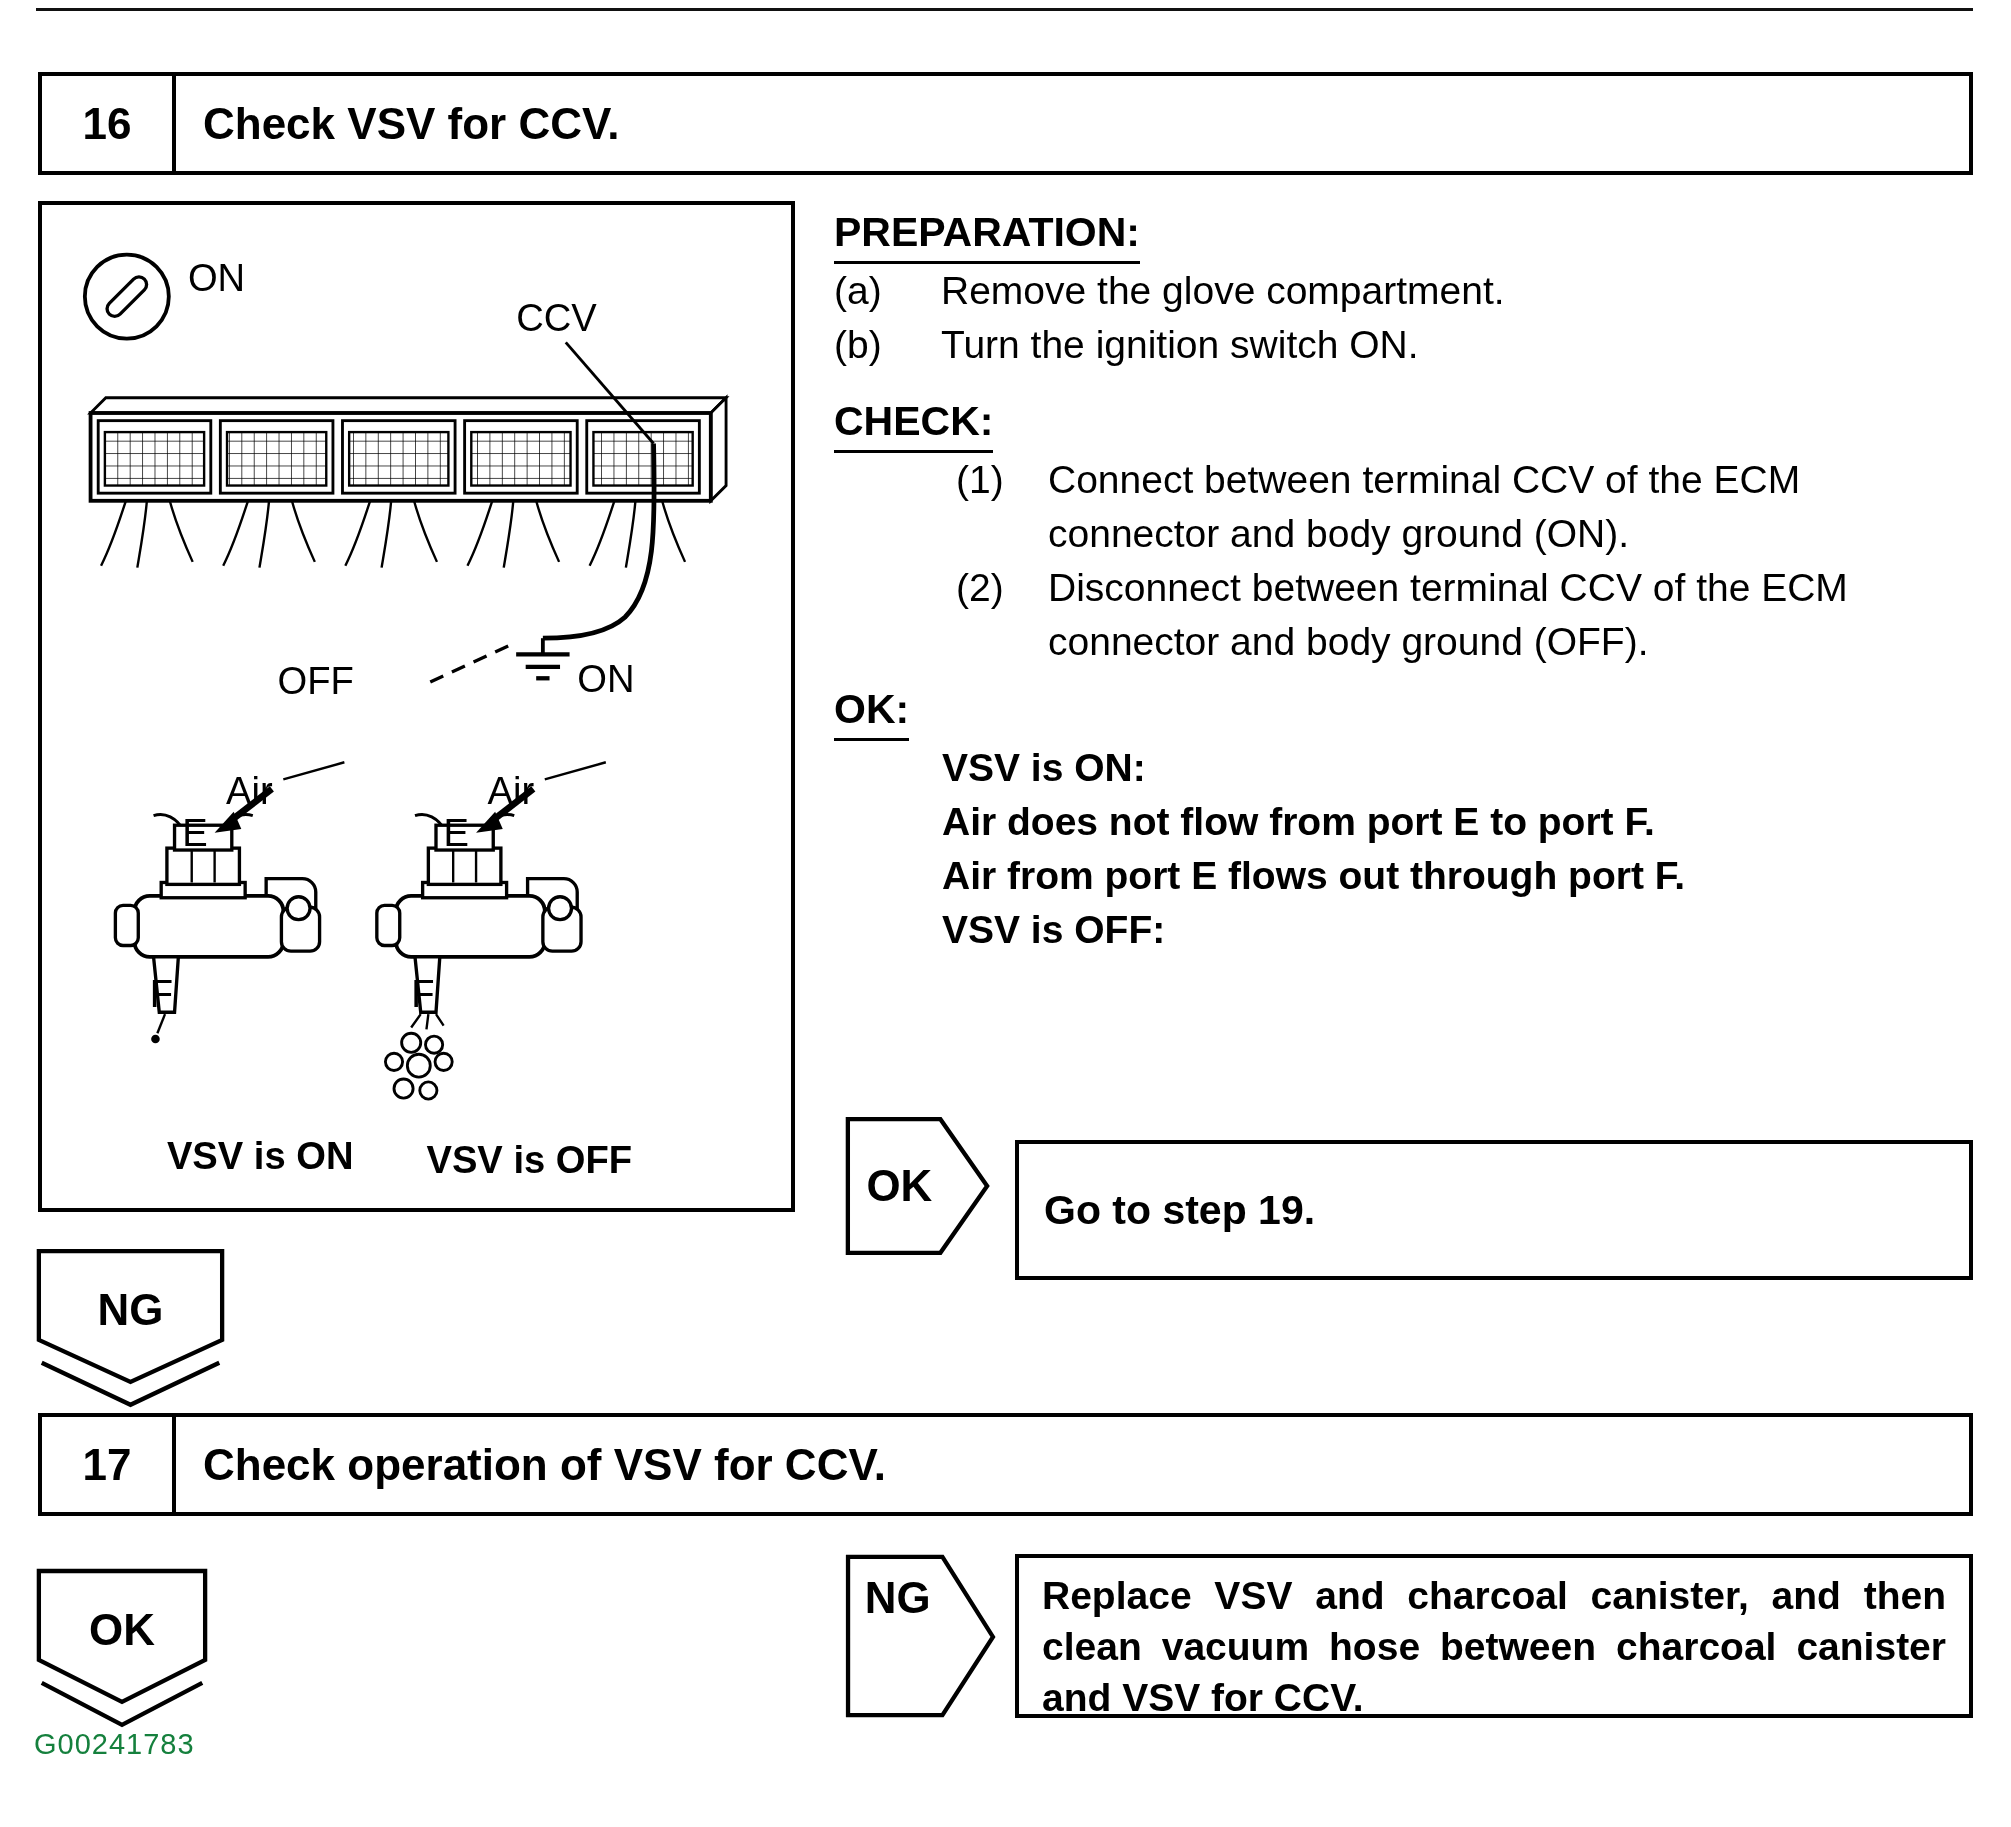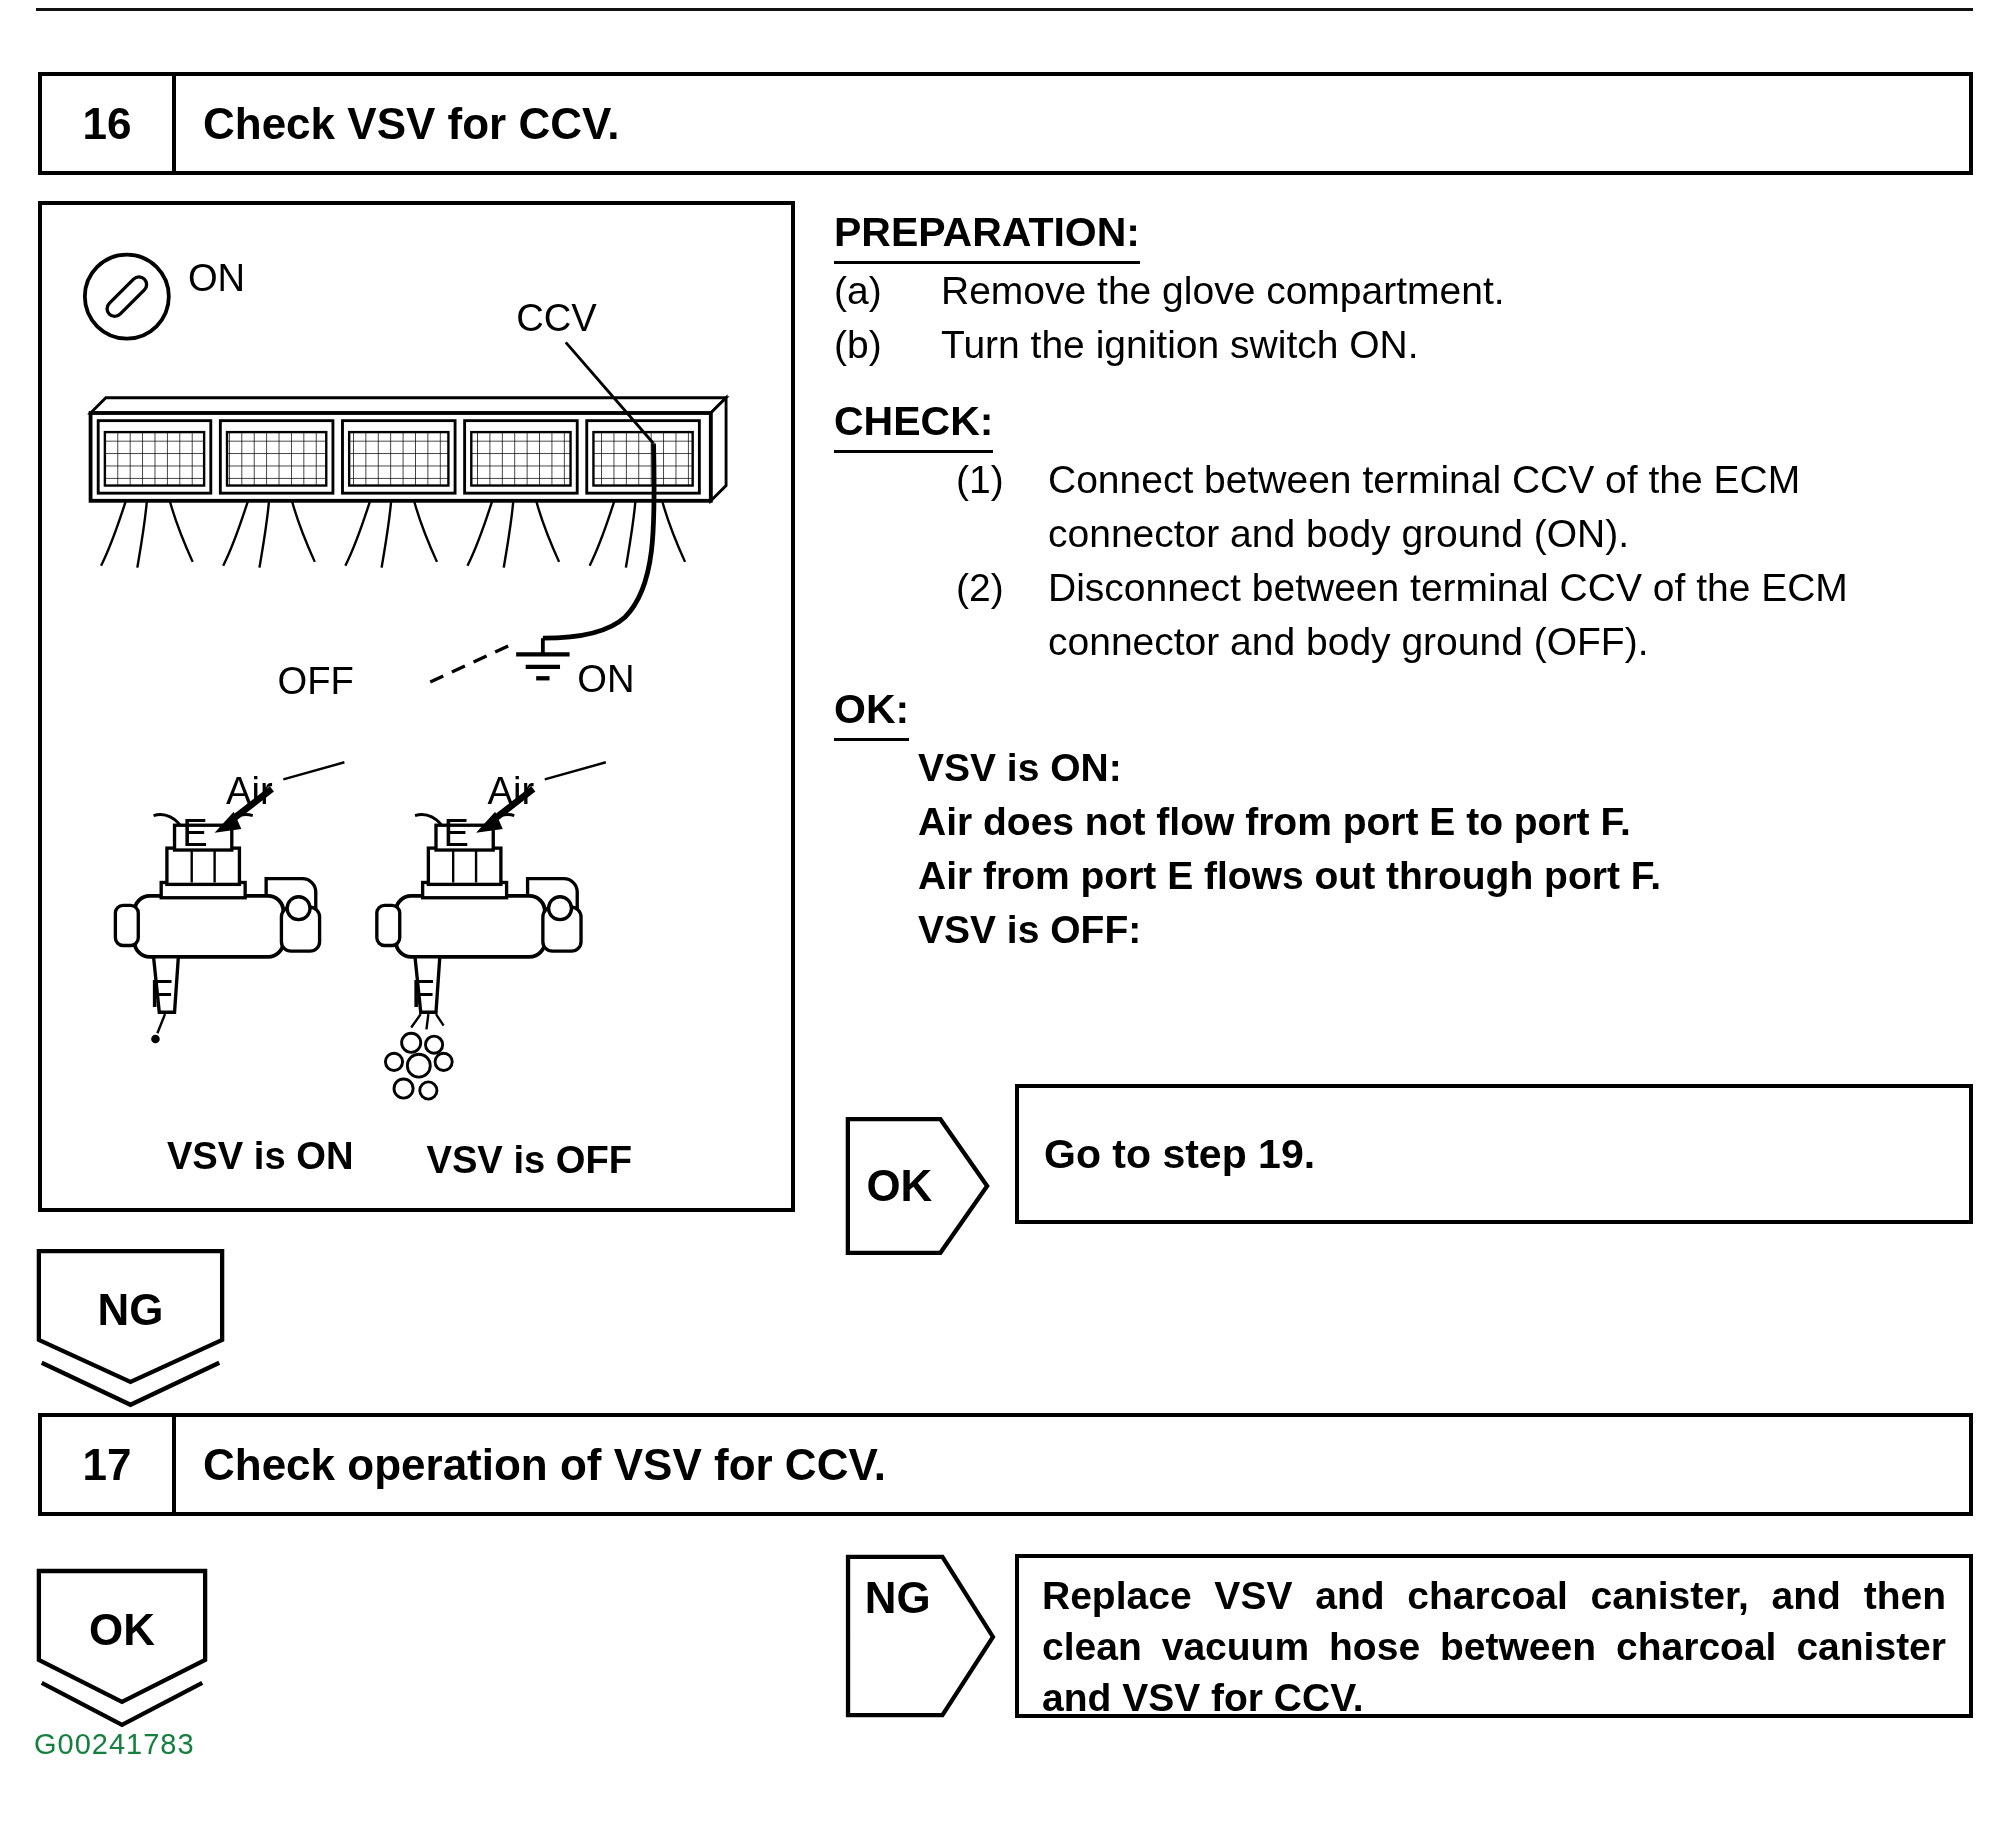--- a/index.html
+++ b/index.html
@@ -26,21 +26,21 @@
   
   .instructions{position:absolute;left:834px;top:205px;width:1147px;font-size:39px;line-height:54px}
   .head{display:inline-block;font-weight:bold;font-size:41px;border-bottom:3.8px solid #000;padding-bottom:1.9px}
   .hwrap{margin-top:22px}
   .hwrap.ok{margin-top:13.4px}
   .item{display:flex}
   .item .mk{flex:0 0 107px}
   .nitem{display:flex;margin-left:122px}
   .nitem .mk2{flex:0 0 92px}
   .nitem .tx2{width:860px}
-  .okline{margin-left:84px;font-weight:bold}
+  .okline{margin-left:108px;font-weight:bold}
 
   
   .action-box{position:absolute;width:958px;border:4.8px solid #000;background:#fff;display:flex;align-items:center;padding-left:25px;font-size:41px;font-weight:bold}
   .action-box.multi{align-items:flex-start;padding:11.5px 23px 0 23px;font-size:39px;line-height:51px;text-align:justify}
 
   .figcode{position:absolute;left:34px;top:1728px;font-size:29px;color:#15803d;letter-spacing:1px}
 </style>
 </head>
 <body>
 
@@ -177,21 +177,21 @@
   <div class="okline">VSV is ON:</div>
   <div class="okline">Air does not flow from port E to port F.</div>
   <div class="okline">Air from port E flows out through port F.</div>
   <div class="okline">VSV is OFF:</div>
 </div>
 
 <svg class="abs" style="left:845px;top:1116px" width="145" height="140" viewBox="0 0 152 146">
   <polygon points="3,3 100,3 149,73 100,143 3,143" fill="#fff" stroke="#000" stroke-width="4.5"></polygon>
   <text x="57" y="89" class="flowlbl">OK</text>
 </svg>
-<div class="action-box" style="left:1015px;top:1084px;height:140px">
+<div class="action-box" style="left:1015px;top:1140px;height:140px">
   <span>Go to step 19.</span>
 </div>
 
 <svg class="abs" style="left:36px;top:1248px" width="189" height="178" viewBox="0 0 198 186">
   <polygon points="3,3 195,3 195,96 99,140 3,96" fill="#fff" stroke="#000" stroke-width="4.5"></polygon>
   <polyline points="6,120 99,164 192,120" fill="none" stroke="#000" stroke-width="4.5"></polyline>
   <text x="99" y="80" class="flowlbl">NG</text>
 </svg>
 
 <div class="step-header" style="top:1413px">

